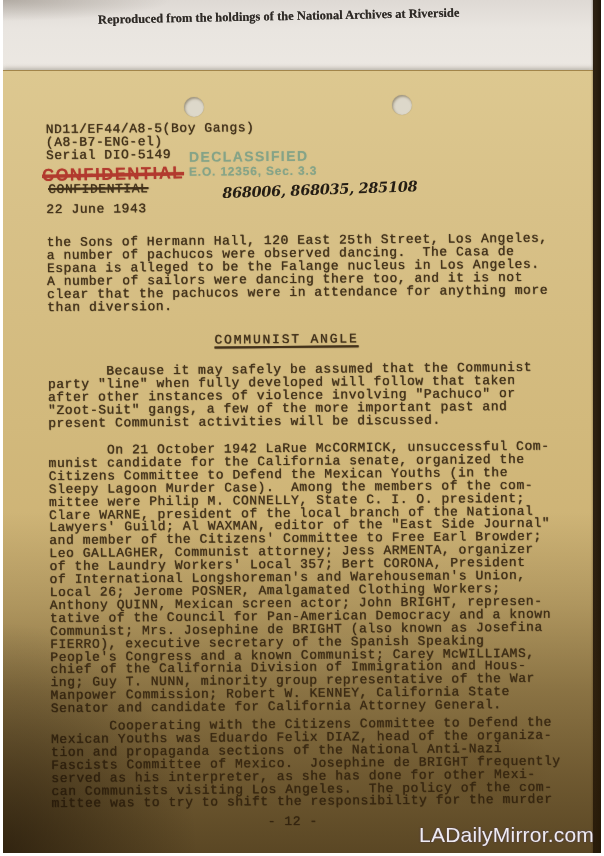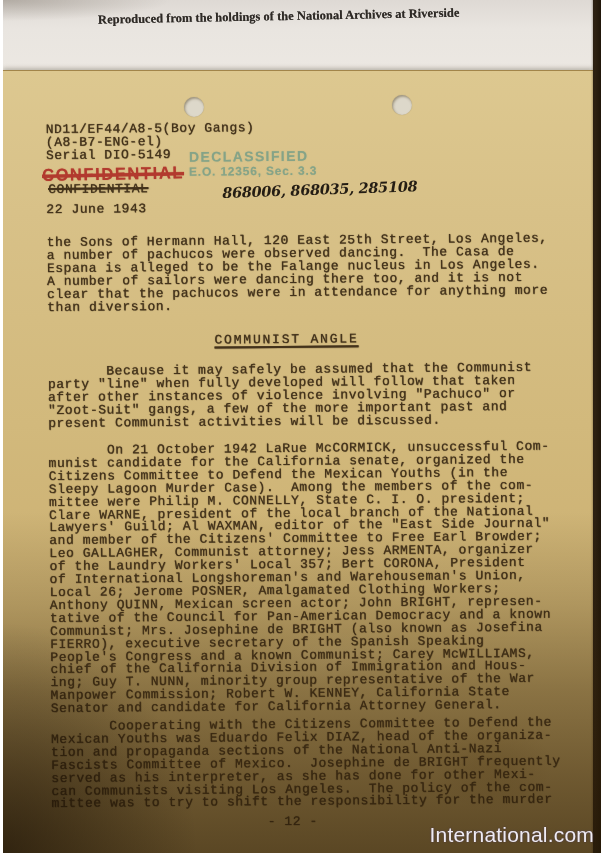--- a/index.html
+++ b/index.html
@@ -212,15 +212,15 @@
 can Communists visiting Los Angeles.  The policy of the com-
 mittee was to try to shift the responsibility for the murder</div>
     <div class="typed page-number">- 12 -</div>
 
   </div>
 
   <div class="edge-right"></div>
   <div class="vignette-bottom"></div>
   <div class="vignette-corner"></div>
 
-  <div class="watermark">International.com</div>
+  <div class="watermark">LADailyMirror.com</div>
 
 </div>
 
 </body></html>

